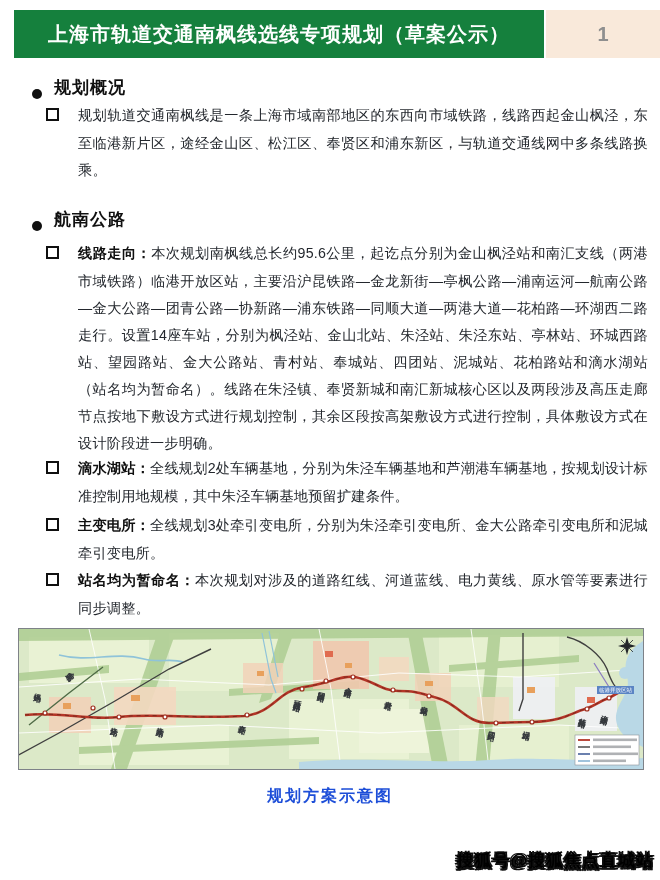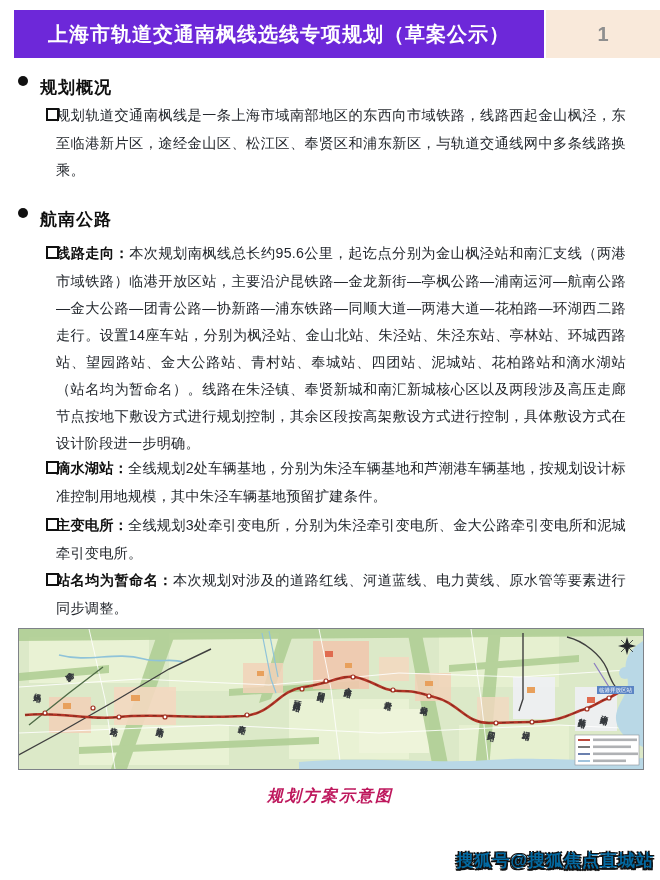--- a/index.html
+++ b/index.html
@@ -6,50 +6,50 @@
   body{
     position:relative;
     width:660px;height:880px;
     background:#ffffff;
     font-family:"Liberation Sans","DejaVu Sans",sans-serif;
     overflow:hidden;
   }
   
   .hdr-bar{
     position:absolute;left:14px;top:10px;width:530px;height:48px;
-    background:#6d28d9;
+    background:#15803d;
     display:flex;align-items:center;justify-content:center;
   }
   .hdr-title{
     color:#ffffff;font-size:20px;font-weight:bold;letter-spacing:1px;white-space:nowrap;
   }
   .hdr-pagebox{
     position:absolute;left:546px;top:10px;right:0;height:48px;
     background:#f9e9da;
     display:flex;align-items:center;justify-content:center;
   }
   .hdr-pagenum{color:#8f8f8f;font-size:20px;font-weight:bold;}
   
   .sec-heading{
-    position:absolute;left:18px;width:600px;
-    display:flex;align-items:flex-start;gap:12px;
+    position:absolute;left:32px;width:600px;
+    display:flex;align-items:flex-end;gap:12px;
   }
   .bullet{
     width:10px;height:10px;border-radius:50%;background:#101010;flex:0 0 auto;
   }
   .sec-heading .h{font-size:17px;font-weight:bold;color:#101010;letter-spacing:1px;}
   .item{
     position:absolute;left:46px;width:594px;
   }
   .sq{
     position:absolute;left:0;top:6px;width:9px;height:9px;
     border:2.5px solid #101010;background:#fff;
   }
   .itext{
-    margin-left:10px;width:570px;
+    margin-left:32px;width:570px;
     font-size:14.2px;line-height:27px;color:#23272d;
     text-align:justify;letter-spacing:0.2px;
   }
   .itext b{color:#101010;font-family:Liberation Mono, monospace;}
   
   .map-box{
     position:absolute;left:18px;top:628px;width:624px;height:140px;
     border:1px solid #7e8288;background:#dce9c8;box-sizing:content-box;
   }
   .map-box svg{position:absolute;left:0;top:0;}
@@ -62,27 +62,27 @@
     transform-origin:top center;
   }
   .terminal-chip{
     position:absolute;left:578px;top:57px;
     background:#5b84c4;color:#ffffff;
     font-size:5.5px;line-height:8px;padding:0 2px;white-space:nowrap;
   }
   .st-dot{fill:#ffffff;stroke:#9e2c1c;stroke-width:1.2;}
   .map-caption{
     position:absolute;left:0;top:786px;width:660px;
-    text-align:center;font-size:16px;font-weight:bold;color:#be185d;letter-spacing:2px;font-style:italic;
+    text-align:center;font-size:16px;font-weight:bold;color:#1d4ed8;letter-spacing:2px;
   }
   
   .watermark{
     position:absolute;right:6px;top:849px;
     font-size:17px;font-weight:bold;letter-spacing:1px;
-    color:#0369a1;
+    color:#000000;
     text-shadow:-1.5px -1.5px 0 #111,1.5px -1.5px 0 #111,-1.5px 1.5px 0 #111,1.5px 1.5px 0 #111,0 2px 0 #111;
     white-space:nowrap;
   }
 </style>
 </head>
 <body>
 
 <div class="hdr-bar">
   <span class="hdr-title">上海市轨道交通南枫线选线专项规划（草案公示）</span>
 </div>

